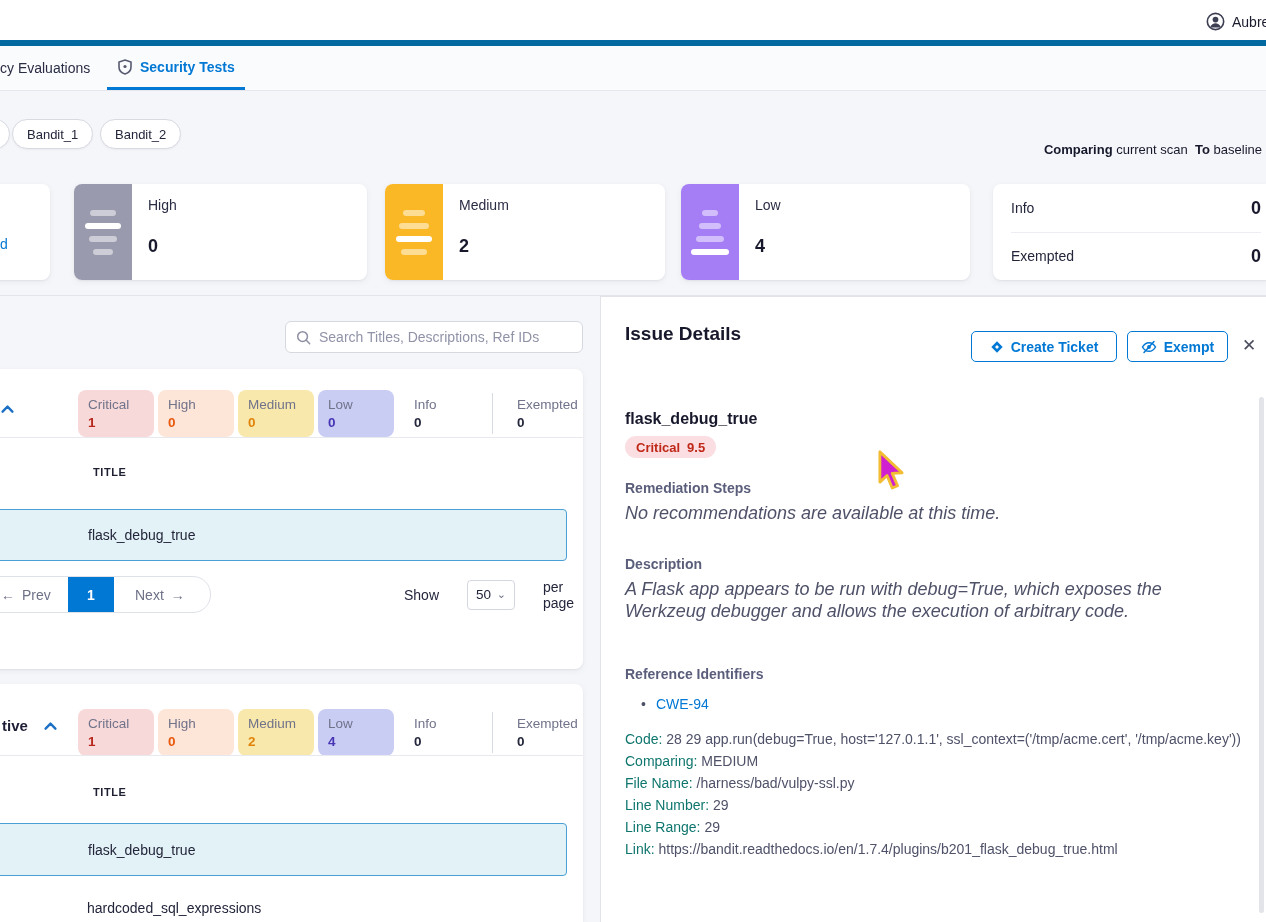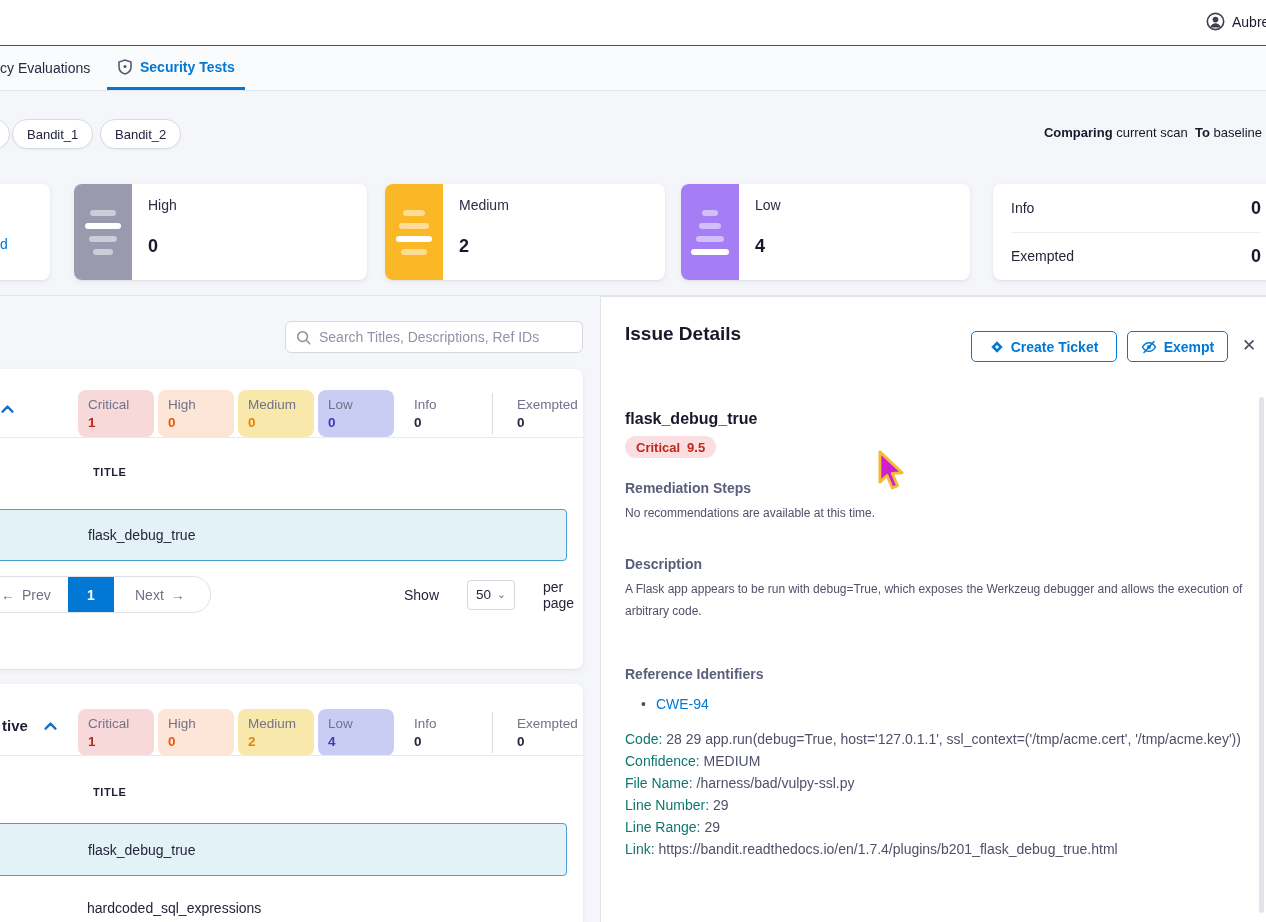--- a/index.html
+++ b/index.html
@@ -7,35 +7,35 @@
   body {
     position:relative; overflow:hidden;
     background:#f4f6f9;
     font-family:"Liberation Sans", sans-serif;
     font-size:14px; color:#23253b;
   }
   .abs { position:absolute; }
 
   
   .topbar { position:absolute; left:0; top:0; width:1266px; height:46px;
-    background:#ffffff; border-bottom:1px solid #0369a1; }
+    background:#ffffff; border-bottom:6px solid #0369a1; }
   .user-chip { position:absolute; left:1206px; top:12px; display:flex; align-items:center; gap:7px;
     color:#1b1c2e; font-size:14px; white-space:nowrap; }
   .tabbar { position:absolute; left:0; top:46px; width:1266px; height:45px;
     background:#fafbfd; border-bottom:1px solid #e6e7ee; }
   .tab-frag { position:absolute; left:0px; top:14px; font-size:14px; color:#2a2c44; }
   .tab-active { position:absolute; left:118px; top:13px; display:flex; align-items:center; gap:8px;
     color:#0278d5; font-weight:bold; font-size:14px; }
   .tab-underline { position:absolute; left:107px; bottom:0; width:138px; height:3px; background:#0278d5; }
 
   .pill { position:absolute; top:119px; height:30px; background:#fff; border:1px solid #d8dae2;
     border-radius:15px; display:flex; align-items:center; padding:0 14px; font-size:13px; color:#23253b;
     box-shadow:0 1px 2px rgba(40,41,61,.05); }
   .pill-frag { left:-22px; width:32px; padding:0; }
-  .comparing { position:absolute; top:125px; right:4px; font-size:13px; color:#17182b; white-space:nowrap; }
+  .comparing { position:absolute; top:142px; right:4px; font-size:13px; color:#17182b; white-space:nowrap; }
   .comparing b { font-weight:bold; }
 
   
   .sumcard { position:absolute; top:184px; height:96px; background:#fff; border-radius:8px;
     box-shadow:0 1px 2px rgba(40,41,61,.06), 0 2px 6px rgba(96,97,112,.08); }
   .strip { position:absolute; left:0; top:0; bottom:0; width:58px; border-radius:8px 0 0 8px;
     display:flex; flex-direction:column; justify-content:center; align-items:center; gap:7px; }
   .bar { height:6px; border-radius:3px; background:rgba(255,255,255,.5); }
   .bar.on { background:#ffffff; }
   .sumcard .lbl { position:absolute; left:74px; top:13px; font-size:14px; color:#2a2c44; }
@@ -96,21 +96,21 @@
   .btn { position:absolute; top:34px; height:31px; border:1px solid #0278d5; border-radius:5px; background:#fff;
     color:#0278d5; font-weight:bold; font-size:14px; display:flex; align-items:center; justify-content:center;
     gap:7px; cursor:pointer; font-family:"Liberation Sans",sans-serif; }
   #btn-create { left:370px; width:146px; }
   #btn-exempt { left:526px; width:101px; }
   .d-close { position:absolute; left:641px; top:38px; font-size:17px; color:#4d4f60; cursor:pointer; }
   .d-issue-title { position:absolute; left:24px; top:113px; font-size:16px; font-weight:bold; color:#17182b; }
   .d-badge { position:absolute; left:24px; top:139px; height:22px; background:#fadee1; border-radius:11px;
     display:flex; align-items:center; padding:0 11px; gap:7px; font-size:13px; font-weight:bold; color:#bf2818; }
   .d-h { position:absolute; left:24px; font-size:14px; font-weight:bold; color:#5b5e7b; }
-  .d-p { position:absolute; left:24px; width:620px; font-size:12px; color:#4e5168; line-height:22px; }
+  .d-p { position:absolute; left:24px; width:620px; font-size:18px; color:#4e5168; line-height:22px;font-style:italic; }
   .d-link { color:#0278d5; font-size:14px; cursor:pointer; }
   .d-bullet { position:absolute; left:40px; top:399px; display:flex; align-items:center; gap:10px; color:#4e5168; }
   .d-fields { position:absolute; left:24px; top:431px; width:616px; line-height:22px; font-size:14px; color:#4e5168; }
   .f-label { font-weight:normal; color:#0f766e; }
   .v-scroll { position:absolute; right:2px; top:100px; width:5px; height:516px; background:#e3e4e9; border-radius:3px; }
 
   .chev-up { width:13px; height:8px; }
   .cursor { position:absolute; left:876px; top:450px; pointer-events:none; }
 </style>
 </head>
@@ -350,21 +350,21 @@
   <div class="d-p" style="top:281px;">A Flask app appears to be run with debug=True, which exposes the Werkzeug debugger and allows the execution of arbitrary code.</div>
 
   <div class="d-h" style="top:369px;">Reference Identifiers</div>
   <div class="d-bullet">
     <span>•</span>
     <span class="d-link">CWE-94</span>
   </div>
 
   <div class="d-fields">
     <div class="field"><span class="f-label">Code:</span> <span>28 29 app.run(debug=True, host='127.0.1.1', ssl_context=('/tmp/acme.cert', '/tmp/acme.key'))</span></div>
-    <div class="field"><span class="f-label">Confidence:</span> <span>MEDIUM</span></div>
+    <div class="field"><span class="f-label">Comparing:</span> <span>MEDIUM</span></div>
     <div class="field"><span class="f-label">File Name:</span> <span>/harness/bad/vulpy-ssl.py</span></div>
     <div class="field"><span class="f-label">Line Number:</span> <span>29</span></div>
     <div class="field"><span class="f-label">Line Range:</span> <span>29</span></div>
     <div class="field"><span class="f-label">Link:</span> <span>https://bandit.readthedocs.io/en/1.7.4/plugins/b201_flask_debug_true.html</span></div>
   </div>
 
   <div class="v-scroll"></div>
 </div>
 
 <svg class="cursor" width="30" height="42" viewBox="0 0 24 34">

